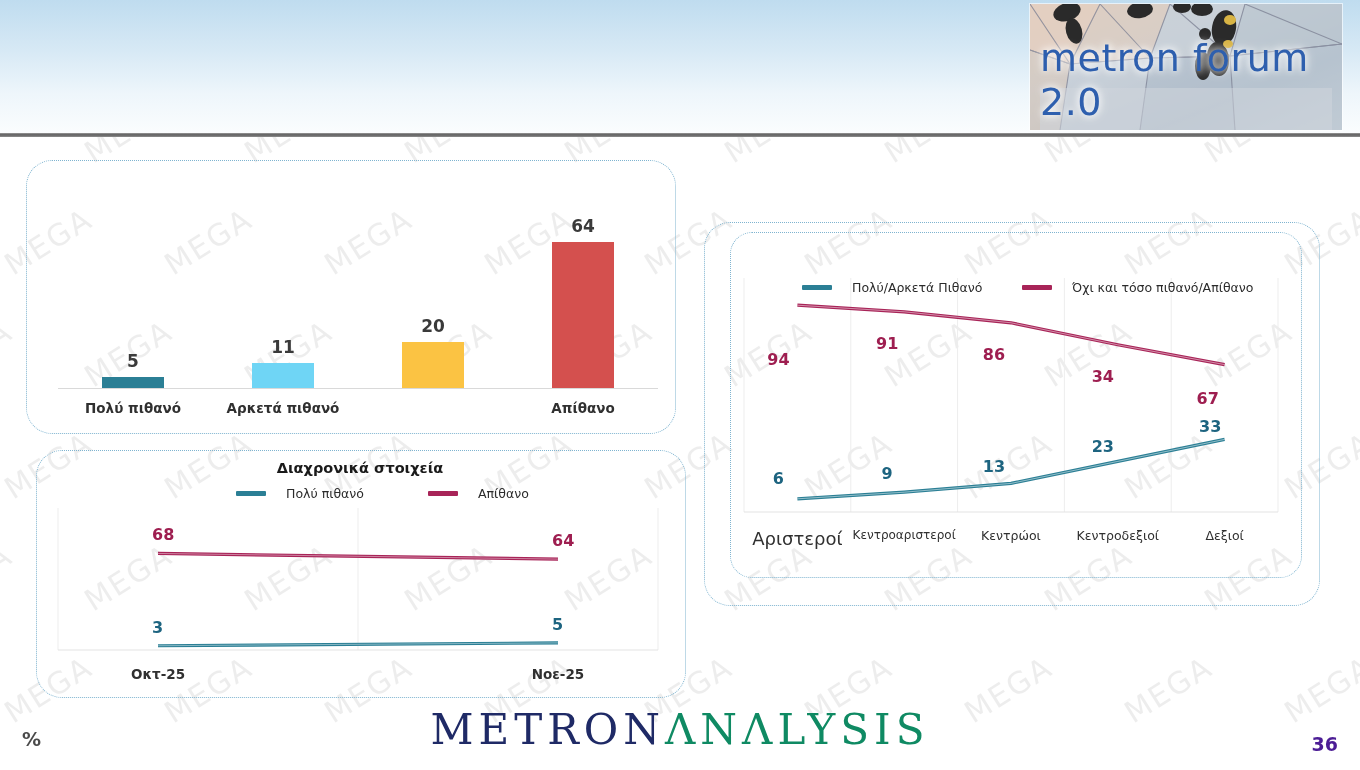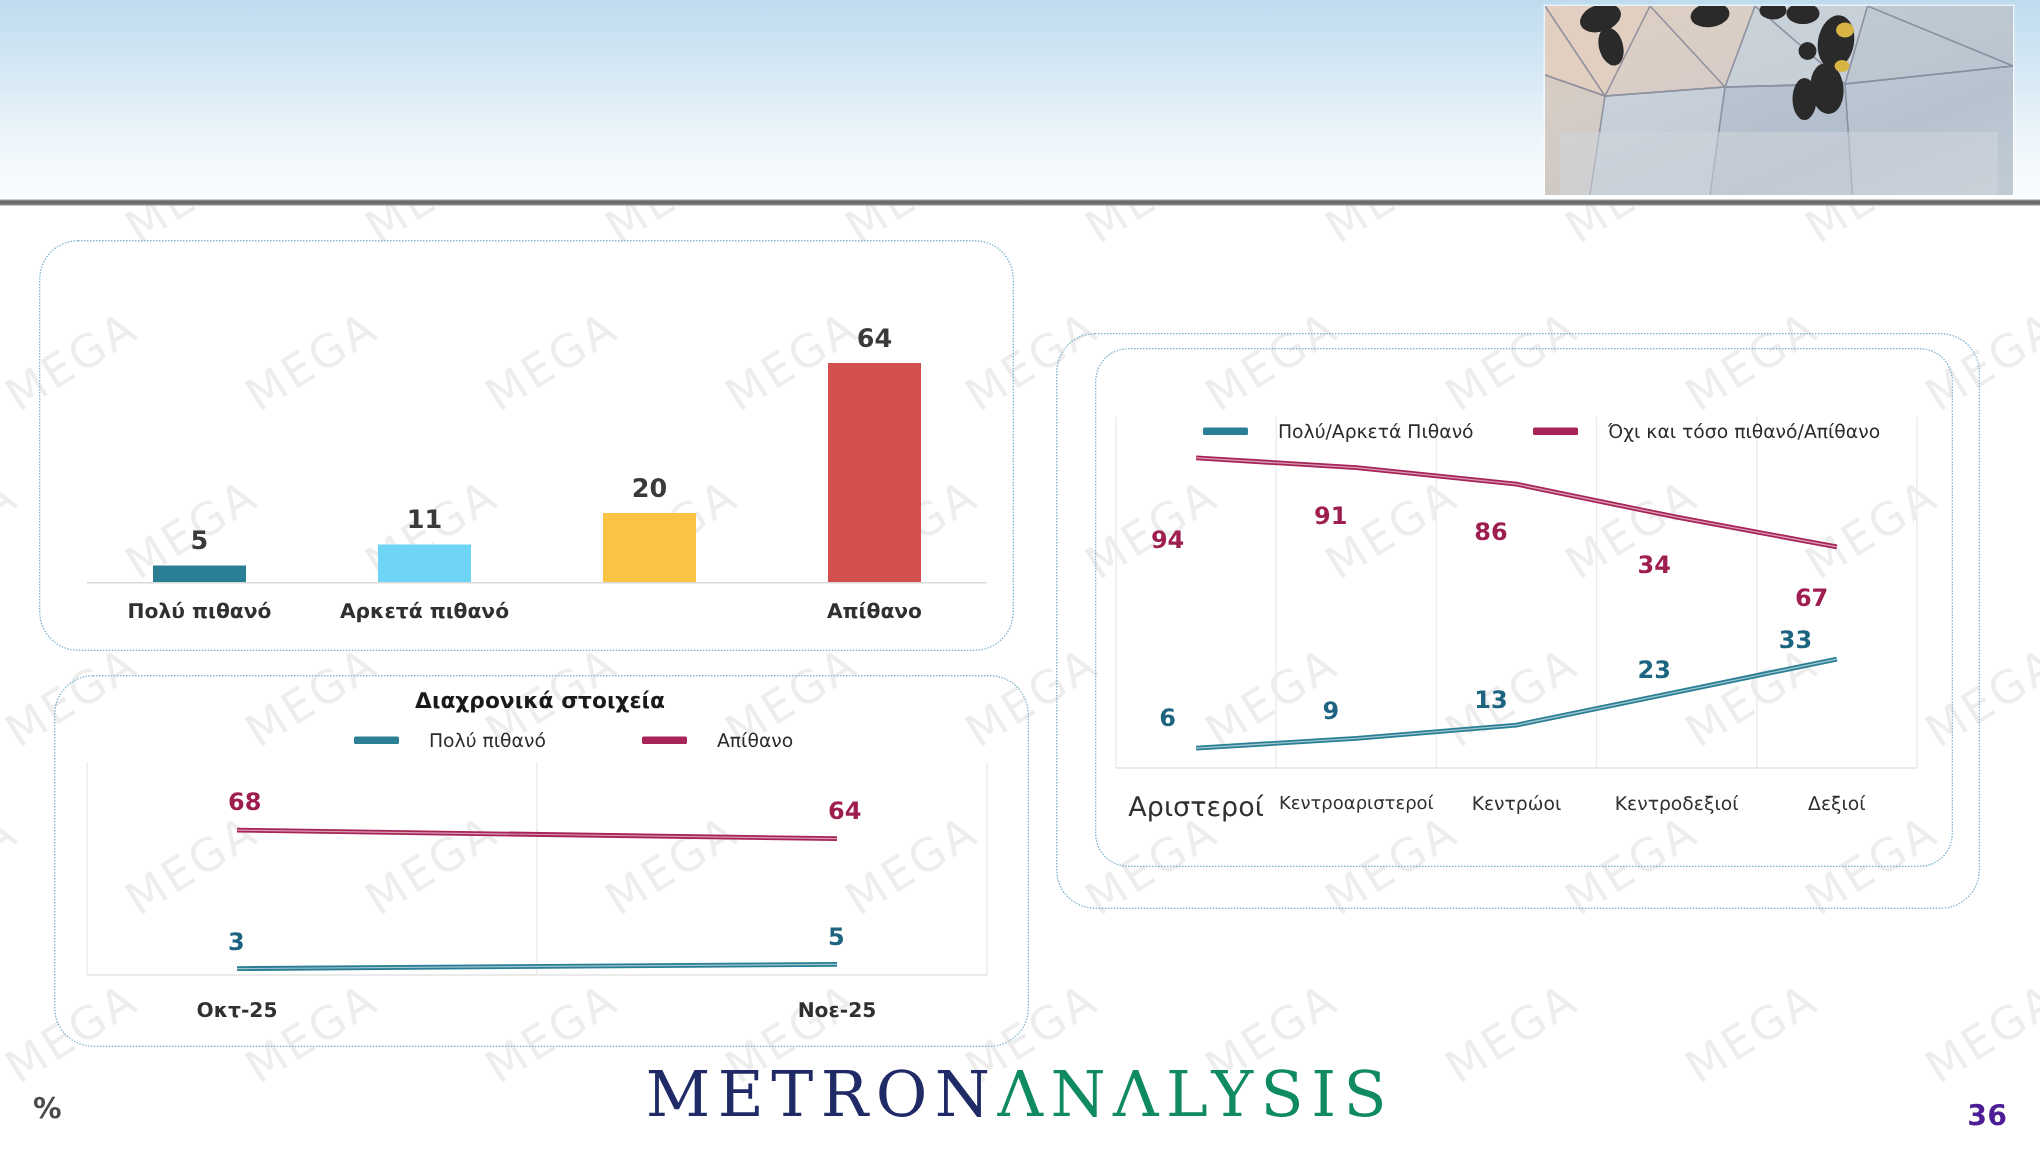--- a/index.html
+++ b/index.html
@@ -338,20 +338,21 @@
         <ellipse cx="194" cy="24" rx="12" ry="18" transform="rotate(10 194 24)"></ellipse>
         <ellipse cx="188" cy="55" rx="11" ry="17" transform="rotate(-6 188 55)"></ellipse>
         <ellipse cx="173" cy="62" rx="8" ry="14"></ellipse>
       </g>
       <g fill="#d8b445">
         <ellipse cx="200" cy="16" rx="6" ry="5"></ellipse>
         <ellipse cx="198" cy="40" rx="5" ry="4"></ellipse>
       </g>
       <rect x="10" y="84" width="292" height="42" fill="#cfd6dd" opacity=".55"></rect>
     </svg>
+    <div class="logo-text">metron forum 2.0</div>
   </div>
 
   <div class="panel" id="panel-bars"></div>
   <div class="panel" id="panel-trend"></div>
   <div class="panel" id="panel-right"></div>
   <div class="panel" id="panel-right-inner"></div>
 
   <div class="chart" id="chart-bars" style="left:40px; top:180px; width:630px; height:240px;">
     <div class="axis-line" id="bars-axis" style="left:18px; top:208px; width:600px;"></div>
     <div id="bars-body" style="position:absolute; left:0; top:0; width:630px; height:240px;">
@@ -429,21 +430,21 @@
       <polyline id="right-line-1b" fill="none" stroke="#ffffff" stroke-width="0.9" stroke-linejoin="round" opacity=".55" points="57.4,69.20000000000002 164.2,75.79999999999998 271,86.80000000000001 377.79999999999995,108.80000000000001 484.59999999999997,128.6"></polyline>
       <polyline id="right-line-0" fill="none" stroke="#2B7F95" stroke-width="3.2" stroke-linejoin="round" points="57.4,262.8 164.2,256.2 271,247.4 377.79999999999995,225.4 484.59999999999997,203.39999999999998"></polyline>
       <polyline id="right-line-0b" fill="none" stroke="#ffffff" stroke-width="0.9" stroke-linejoin="round" opacity=".55" points="57.4,262.8 164.2,256.2 271,247.4 377.79999999999995,225.4 484.59999999999997,203.39999999999998"></polyline>
     </svg>
 
     <div id="right-pt-labels">
         <div class="pt-label pt-teal" style="left: 15.4px; width: 46px; text-align: center; top: 232.8px;">6</div>
         <div class="pt-label pt-teal" style="left: 124.2px; width: 46px; text-align: center; top: 228.2px;">9</div>
         <div class="pt-label pt-teal" style="left: 231px; width: 46px; text-align: center; top: 221.4px;">13</div>
         <div class="pt-label pt-teal" style="left: 339.8px; width: 46px; text-align: center; top: 201.4px;">23</div>
-        <div class="pt-label pt-teal" style="left: 434px; width: 46px; text-align: center; top: 181.4px;">33</div>
+        <div class="pt-label pt-teal" style="left: 459px; width: 46px; text-align: left; top: 181.4px;">33</div>
         <div class="pt-label pt-rose" style="left: 15.4px; width: 46px; text-align: center; top: 89.2px; margin-top: 25px;">94</div>
         <div class="pt-label pt-rose" style="left: 124.2px; width: 46px; text-align: center; top: 97.8px;">91</div>
         <div class="pt-label pt-rose" style="left: 231px; width: 46px; text-align: center; top: 108.8px;">86</div>
         <div class="pt-label pt-rose" style="left: 339.8px; width: 46px; text-align: center; top: 130.8px;">34</div>
         <div class="pt-label pt-rose" style="left: 456.6px; width: 46px; text-align: left; top: 152.6px;">67</div>
       </div>
     <div id="right-cats">
         <div class="cat-label" style="font-weight: 400; font-size: 18px; left: 4px; width: 106.8px; top: 292px;">Αριστεροί</div>
         <div class="cat-label" style="font-weight: 400; font-size: 12px; left: 110.8px; width: 106.8px; top: 292px;">Κεντροαριστεροί</div>
         <div class="cat-label" style="font-weight: 400; font-size: 12.5px; left: 217.6px; width: 106.8px; top: 292px;">Κεντρώοι</div>

